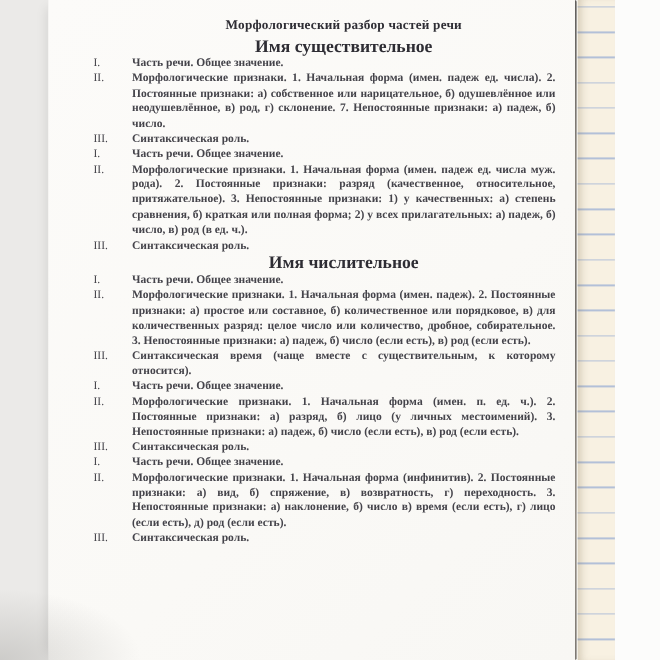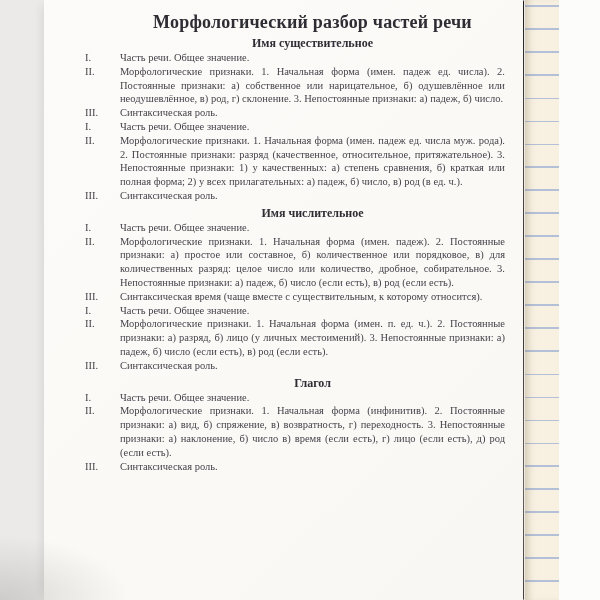--- a/index.html
+++ b/index.html
@@ -43,34 +43,34 @@
     color: #45444b;
     font-size: 10.5px;
     line-height: 13.8px;
   }
   .corner-shade {
     position: absolute; left: 0; bottom: 0; width: 140px; height: 70px;
     background: radial-gradient(ellipse at 0% 100%, rgba(85,83,79,0.20), transparent 65%);
     pointer-events: none;
   }
   .title {
-    font-size: 18px; font-weight: bold; line-height: 18px;
+    font-size: 12px; font-weight: bold; line-height: 18px;
     text-align: center; letter-spacing: 0.2px;
     margin: 0 0 5px 35px;
     color: #2e2d34;
   }
   .h {
-    font-size: 12px; font-weight: bold; line-height: 14px;
+    font-size: 16px; font-weight: bold; line-height: 14px;
     text-align: center;
     margin: 3px 0 1px 35px;
     color: #2e2d34;
   }
   .item { display: flex; align-items: flex-start; }
   .rn { flex: 0 0 35px; color: #45444b; }
-  .tx { flex: 1; text-align: justify; hyphens: auto; }
+  .tx { flex: 1; text-align: justify; hyphens: auto; font-weight: bold; }
 </style>
 </head>
 <body>
 
 <div class="photo">
 
   <div class="bg-right"></div>
   <div class="notebook"></div>
   <div class="edge"></div>
 
@@ -79,21 +79,21 @@
     <div class="title">Морфологический разбор частей речи</div>
 
     <section>
       <div class="h">Имя существительное</div>
       <div class="item">
         <span class="rn">I.</span>
         <span class="tx">Часть речи. Общее значение.</span>
       </div>
       <div class="item">
         <span class="rn">II.</span>
-        <span class="tx">Морфологические признаки. 1. Начальная форма (имен. падеж ед. числа). 2. Постоянные признаки: а) собственное или нарицательное, б) одушевлённое или неодушевлённое, в) род, г) склонение. 3. Непостоянные признаки: а) падеж, б) число.</span>
+        <span class="tx">Морфологические признаки. 1. Начальная форма (имен. падеж ед. числа). 2. Постоянные признаки: а) собственное или нарицательное, б) одушевлённое или неодушевлённое, в) род, г) склонение. 7. Непостоянные признаки: а) падеж, б) число.</span>
       </div>
       <div class="item">
         <span class="rn">III.</span>
         <span class="tx">Синтаксическая роль.</span>
       </div>
     </section>
 
     <section>
       <div class="item">
         <span class="rn">I.</span>
@@ -134,21 +134,20 @@
         <span class="rn">II.</span>
         <span class="tx">Морфологические признаки. 1. Начальная форма (имен. п. ед. ч.). 2. Постоянные признаки: а) разряд, б) лицо (у личных местоимений). 3. Непостоянные признаки: а) падеж, б) число (если есть), в) род (если есть).</span>
       </div>
       <div class="item">
         <span class="rn">III.</span>
         <span class="tx">Синтаксическая роль.</span>
       </div>
     </section>
 
     <section>
-      <div class="h">Глагол</div>
       <div class="item">
         <span class="rn">I.</span>
         <span class="tx">Часть речи. Общее значение.</span>
       </div>
       <div class="item">
         <span class="rn">II.</span>
         <span class="tx">Морфологические признаки. 1. Начальная форма (инфинитив). 2. Постоянные признаки: а) вид, б) спряжение, в) возвратность, г) переходность. 3. Непостоянные признаки: а) наклонение, б) число в) время (если есть), г) лицо (если есть), д) род (если есть).</span>
       </div>
       <div class="item">
         <span class="rn">III.</span>

